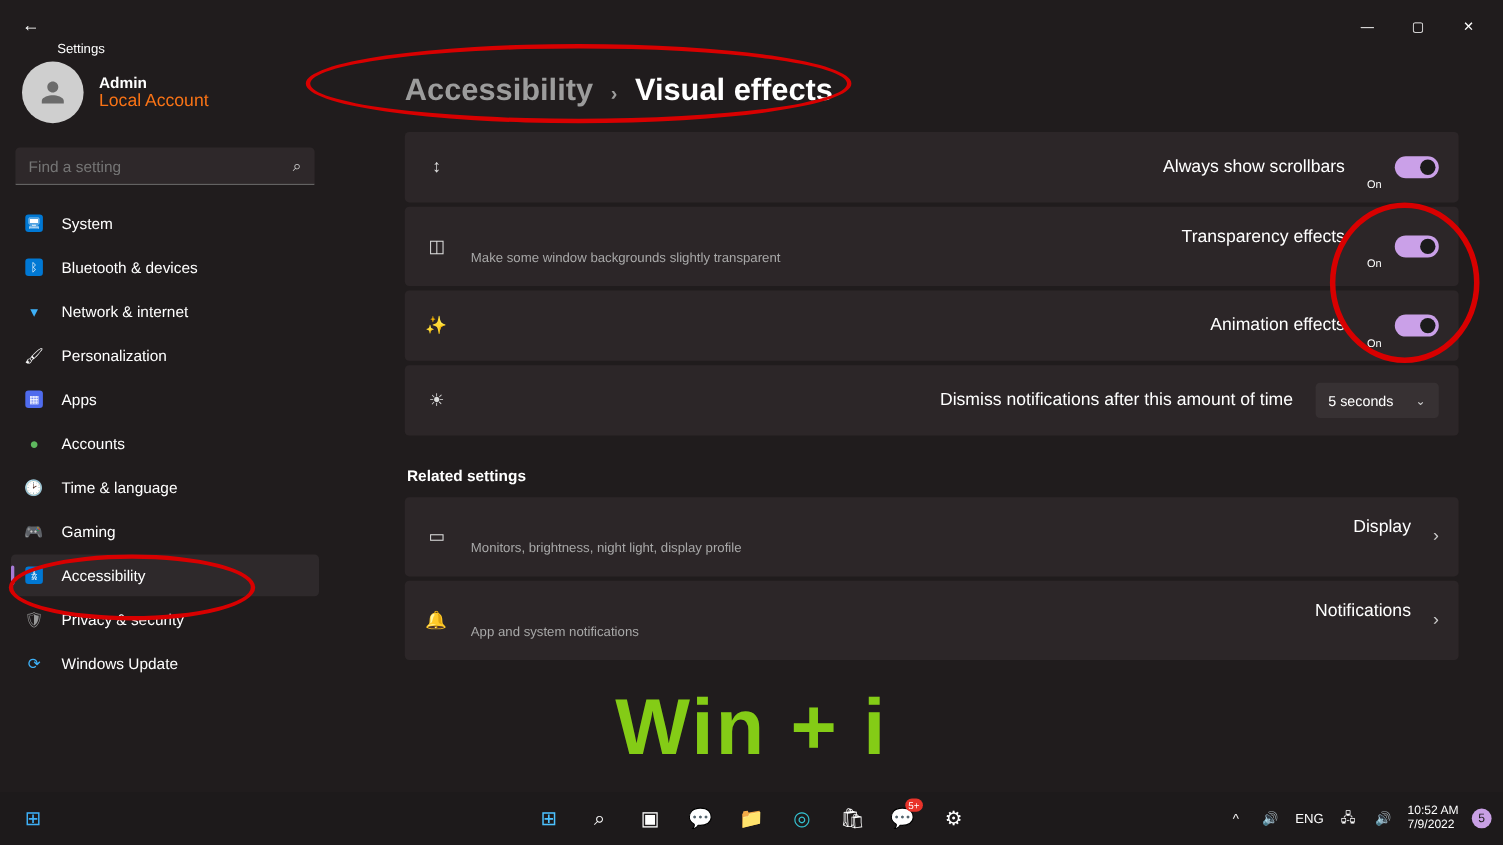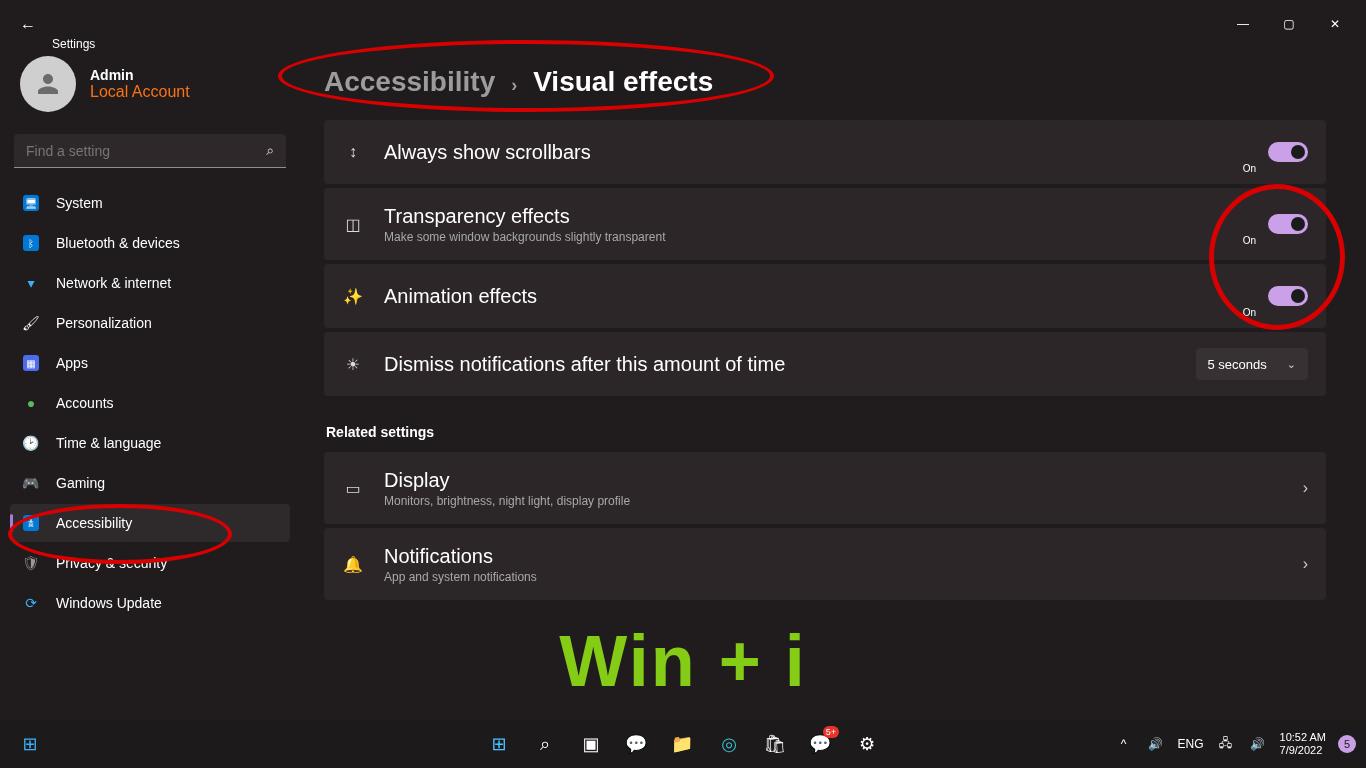--- a/index.html
+++ b/index.html
@@ -6,21 +6,21 @@
     body { background: #201c1d; color: #fff; width: 1366px; height: 768px; overflow: hidden; position: relative; }
 
     
     .titlebar { height: 48px; display: flex; align-items: center; padding: 0 8px; }
     .back-btn { width: 40px; height: 40px; display: flex; align-items: center; justify-content: center; color: #fff; font-size: 16px; }
     .titlebar-title { font-size: 12px; margin-left: 4px; margin-top: 40px; }
     .titlebar-spacer { flex: 1; }
     .win-btn { width: 46px; height: 32px; display: flex; align-items: center; justify-content: center; font-size: 12px; }
 
     
-    .layout { display: flex; height: calc(100% - 48px - 48px); }
+    .layout { display: flex; height: calc(100% - 48px - 48px); gap: 44px; }
 
     
     .sidebar { width: 300px; padding: 0 10px; }
     .account { display: flex; align-items: center; padding: 8px 10px 18px 10px; gap: 14px; }
     .avatar { width: 56px; height: 56px; border-radius: 50%; background: #cfcfcf; display:flex; align-items:center; justify-content:center; }
     .avatar svg { width: 30px; height: 30px; fill:#6b6b6b; }
     .account-name { font-weight: 600; font-size: 14px; }
     .account-sub { font-size: 16px; color: #f97316; }
 
     .search { margin: 4px 4px 16px 4px; height: 34px; background: #2e282a; border-bottom: 1px solid #8f8f8f; display: flex; align-items: center; padding: 0 12px; color: #cfcfcf; border-radius: 4px 4px 0 0; }
@@ -37,21 +37,21 @@
     .content { flex: 1; padding: 10px 40px 0 24px; overflow-y: auto; }
     .breadcrumb { display: flex; align-items: baseline; gap: 16px; margin-bottom: 22px; margin-top: 8px; position: relative; z-index: 1; }
     .bc-parent { color: #9c9c9c; font-size: 28px; font-weight: 600; }
     .bc-chevron { color: #9c9c9c; font-size: 18px; font-weight: 600; }
     .bc-page { color: #fff; font-size: 28px; font-weight: 600; }
 
     .card { background: #2c2628; border-radius: 4px; margin-bottom: 4px; padding: 0 18px; height: 64px; display: flex; align-items: center; gap: 20px; position: relative; z-index: 1; }
     .card.tall { height: 72px; }
     .card-icon { width: 22px; display:flex; align-items:center; justify-content:center; color:#dcdcdc; }
     .card-texts { flex: 1; }
-    .card-title { font-size: 20px; }
+    .card-title { font-size: 16px; text-align: right; }
     .card-sub { font-size: 12px; color: #a8a8a8; margin-top: 2px; }
 
     .toggle-wrap { display:flex; align-items:center; gap:12px; }
     .toggle-state { font-size: 10px; margin-top: 32px; }
     .toggle { width: 40px; height: 20px; border-radius: 10px; background: #caa0e8; position: relative; }
     .toggle::after { content:""; position:absolute; right:3px; top:3px; width:14px; height:14px; border-radius:50%; background:#1b1b1b; }
 
     .dropdown { background: #373133; border-radius: 4px; height: 32px; padding: 0 12px; display: flex; align-items: center; gap: 20px; font-size: 13px; }
     .dropdown .chev { font-size: 11px; color:#ccc; }
 

